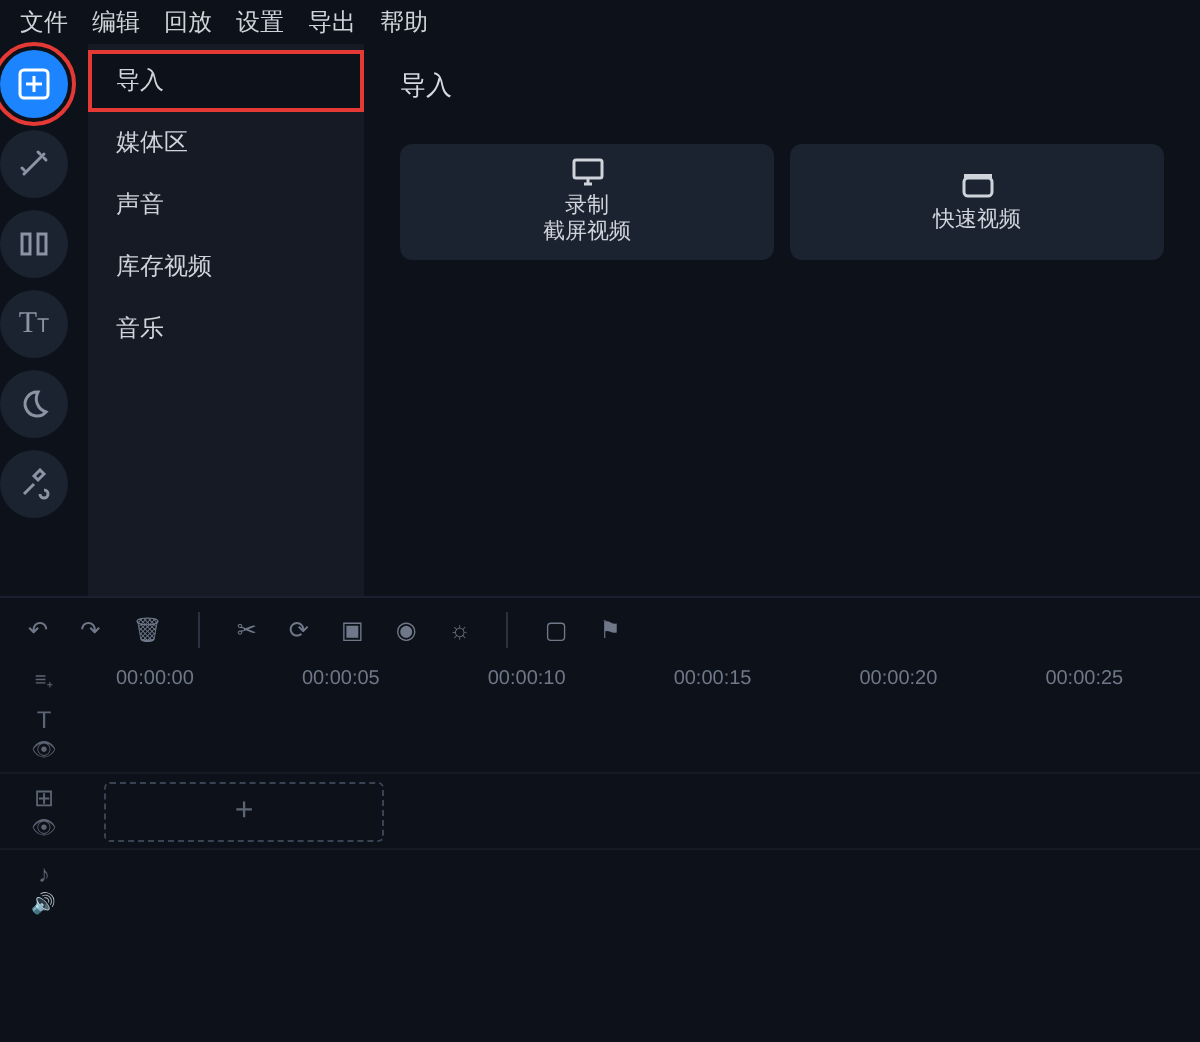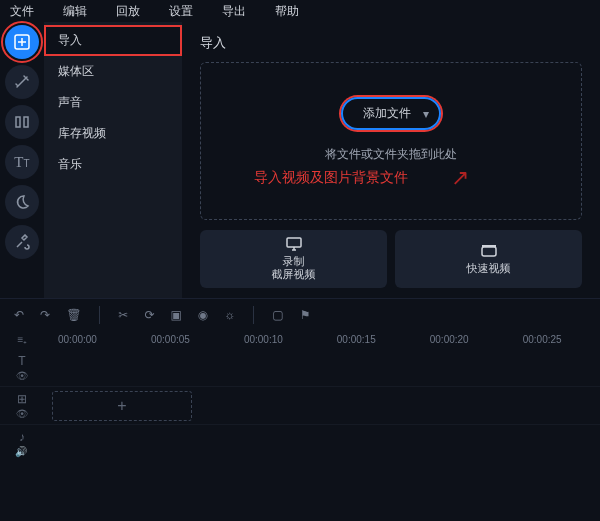--- a/index.html
+++ b/index.html
@@ -1,20 +1,20 @@
 <!DOCTYPE html>
 <html><head>
 <meta charset="utf-8">
 <style>
 *{margin:0;padding:0;box-sizing:border-box;font-family:"Microsoft YaHei",sans-serif}
 body{background:#0d1119;color:#cfd3da;width:600px;height:521px;overflow:hidden;font-size:12px}
-.menubar{height:22px;background:#0d1119;display:flex;align-items:center;padding-left:4px;gap:17px}
+.menubar{height:22px;background:#0d1119;display:flex;align-items:center;padding-left:4px;gap:0}
 .menubar span{padding:2px 6px;color:#cfd3da;cursor:pointer}
 .app{display:flex;height:276px}
-.sidebar{width:44px;background:#0d1119;display:flex;flex-direction:column;align-items:center;padding-top:3px;gap:6px}
+.sidebar{width:44px;background:#0d1119;display:flex;flex-direction:column;align-items:flex-start;padding-top:3px;gap:6px}
 .sidebar .tool{width:34px;height:34px;border-radius:50%;background:#1b2230;display:flex;align-items:center;justify-content:center;color:#8b94a3;cursor:pointer}
 .sidebar .tool.active{background:#1d84ff;color:#fff}
 .sidebar .tool.hl{outline:2px solid #e53935;outline-offset:2px}
 .subpanel{width:138px;background:#151a24;padding-top:3px}
 .subpanel .item{padding:7px 14px;color:#cfd3da;cursor:pointer}
 .subpanel .item.active{background:#0d1119}
 .subpanel .item.hl{outline:2px solid #e53935;outline-offset:-2px}
 .main{flex:1;background:#0d1119;padding:12px 18px 0 18px;display:flex;flex-direction:column}
 .main h3{font-weight:normal;font-size:13px;color:#d6dae2;margin-bottom:10px}
 .dropzone{flex:1;border:1px dashed #3a4354;border-radius:6px;display:flex;flex-direction:column;align-items:center;padding-top:34px;position:relative}
@@ -92,29 +92,20 @@
   <div class="subpanel">
     <div class="item active hl">导入</div>
     <div class="item">媒体区</div>
     <div class="item">声音</div>
     <div class="item">库存视频</div>
     <div class="item">音乐</div>
   </div>
 
   <div class="main">
     <h3>导入</h3>
-    <div class="dropzone">
-      <div class="addbtn hl">
-        <span>添加文件</span>
-        <span class="chev">▾</span>
-      </div>
-      <div class="arrow">↗</div>
-      <div class="note">将文件或文件夹拖到此处</div>
-      <div class="redtext">导入视频及图片背景文件</div>
-    </div>
     <div class="actions">
       <div class="act">
         <span class="ico">
             <svg width="18" height="14" viewBox="0 0 18 14">
               <rect x="2" y="1" width="14" height="9" rx="1" fill="none" stroke="#cfd3da" stroke-width="1.5"></rect>
               <path d="M7 13h4M9 10v3" stroke="#cfd3da" stroke-width="1.5"></path>
             </svg>
           </span>
         <span class="lbl" style="white-space:pre-line">录制
 截屏视频</span>

